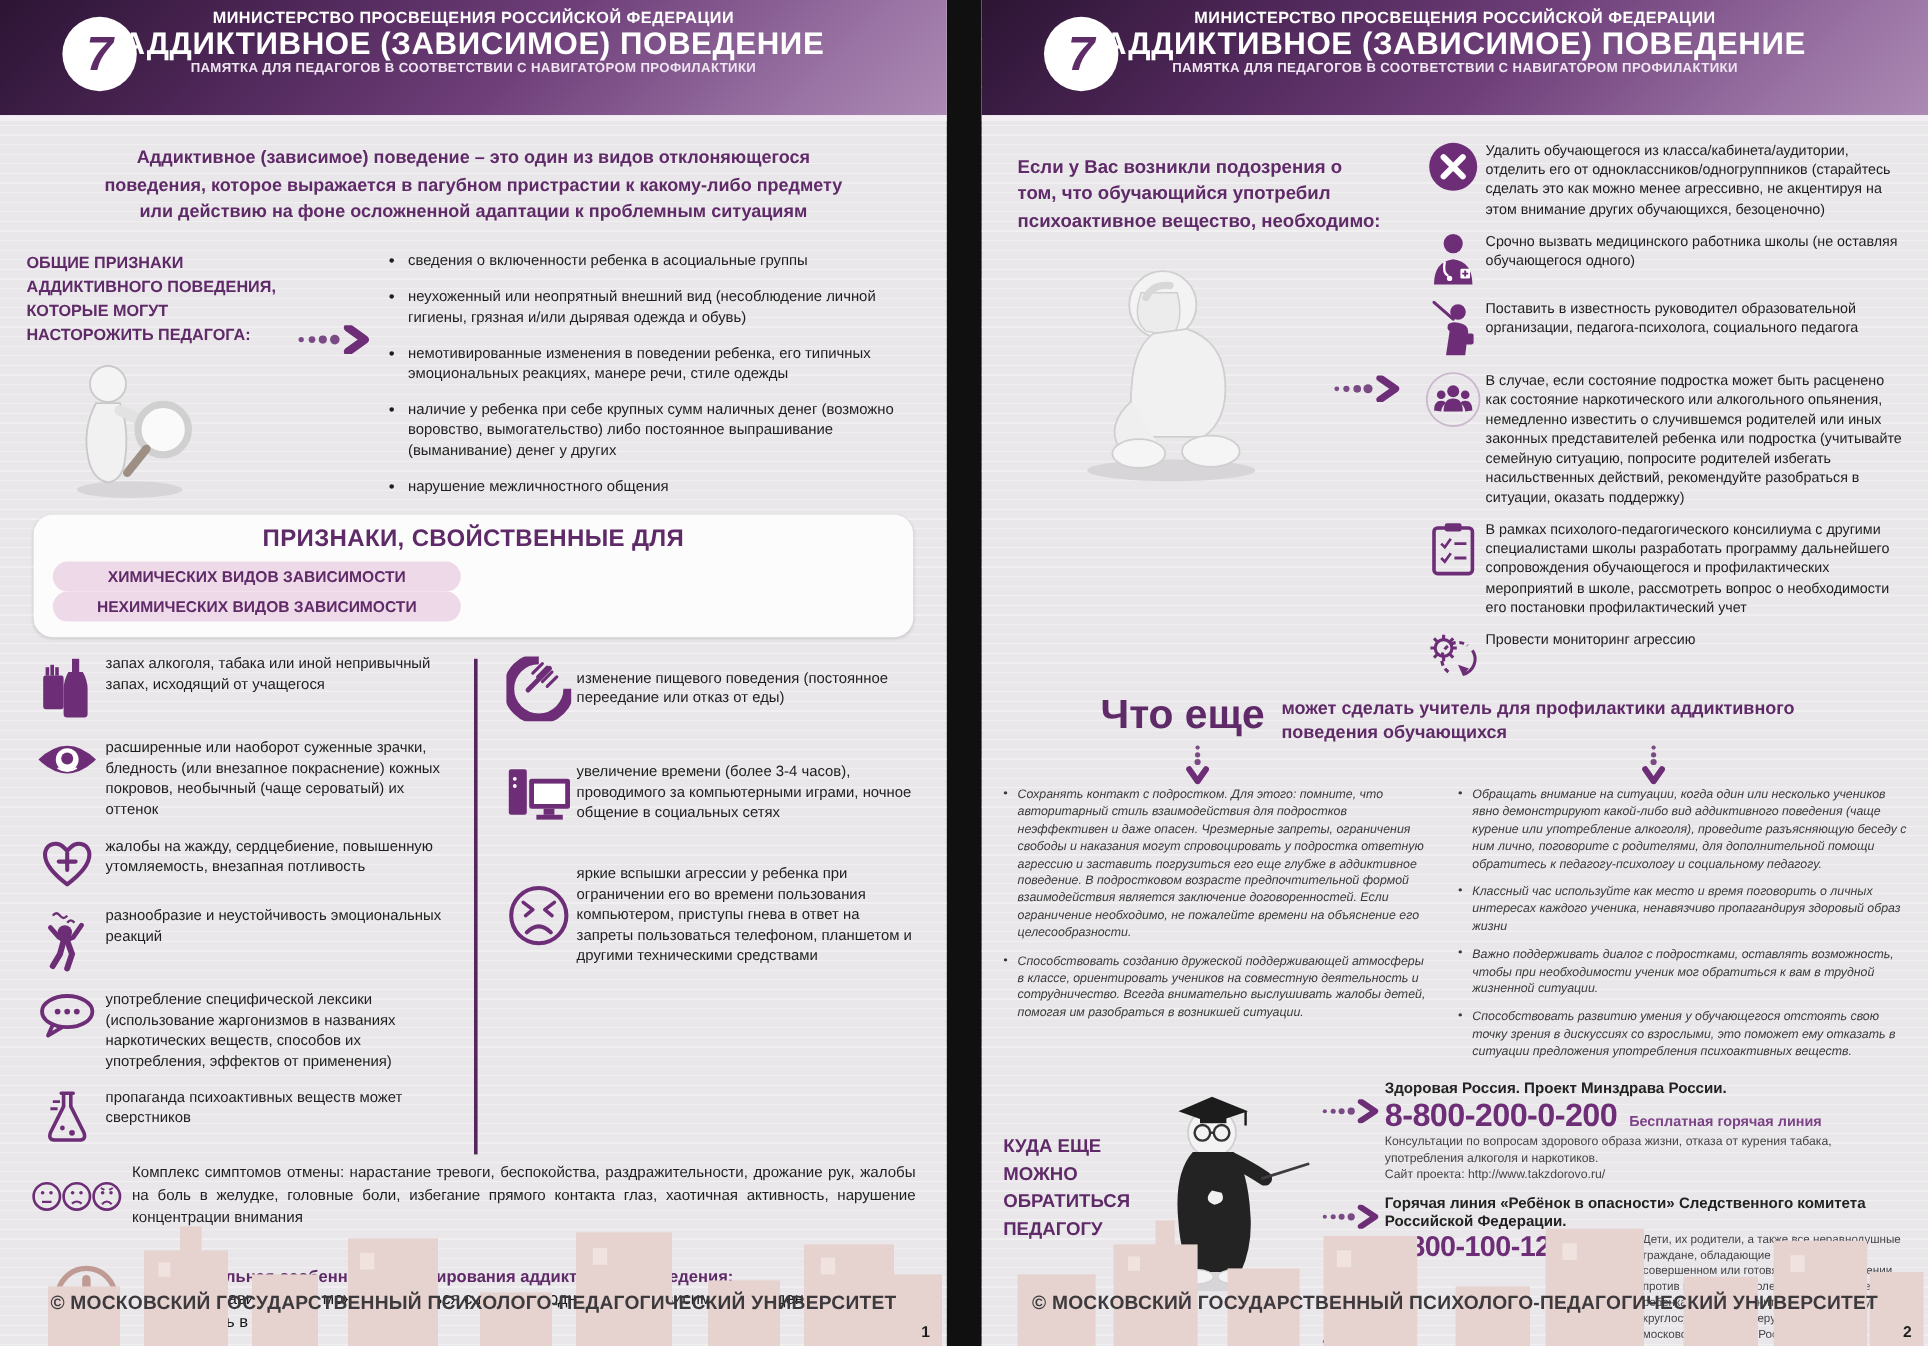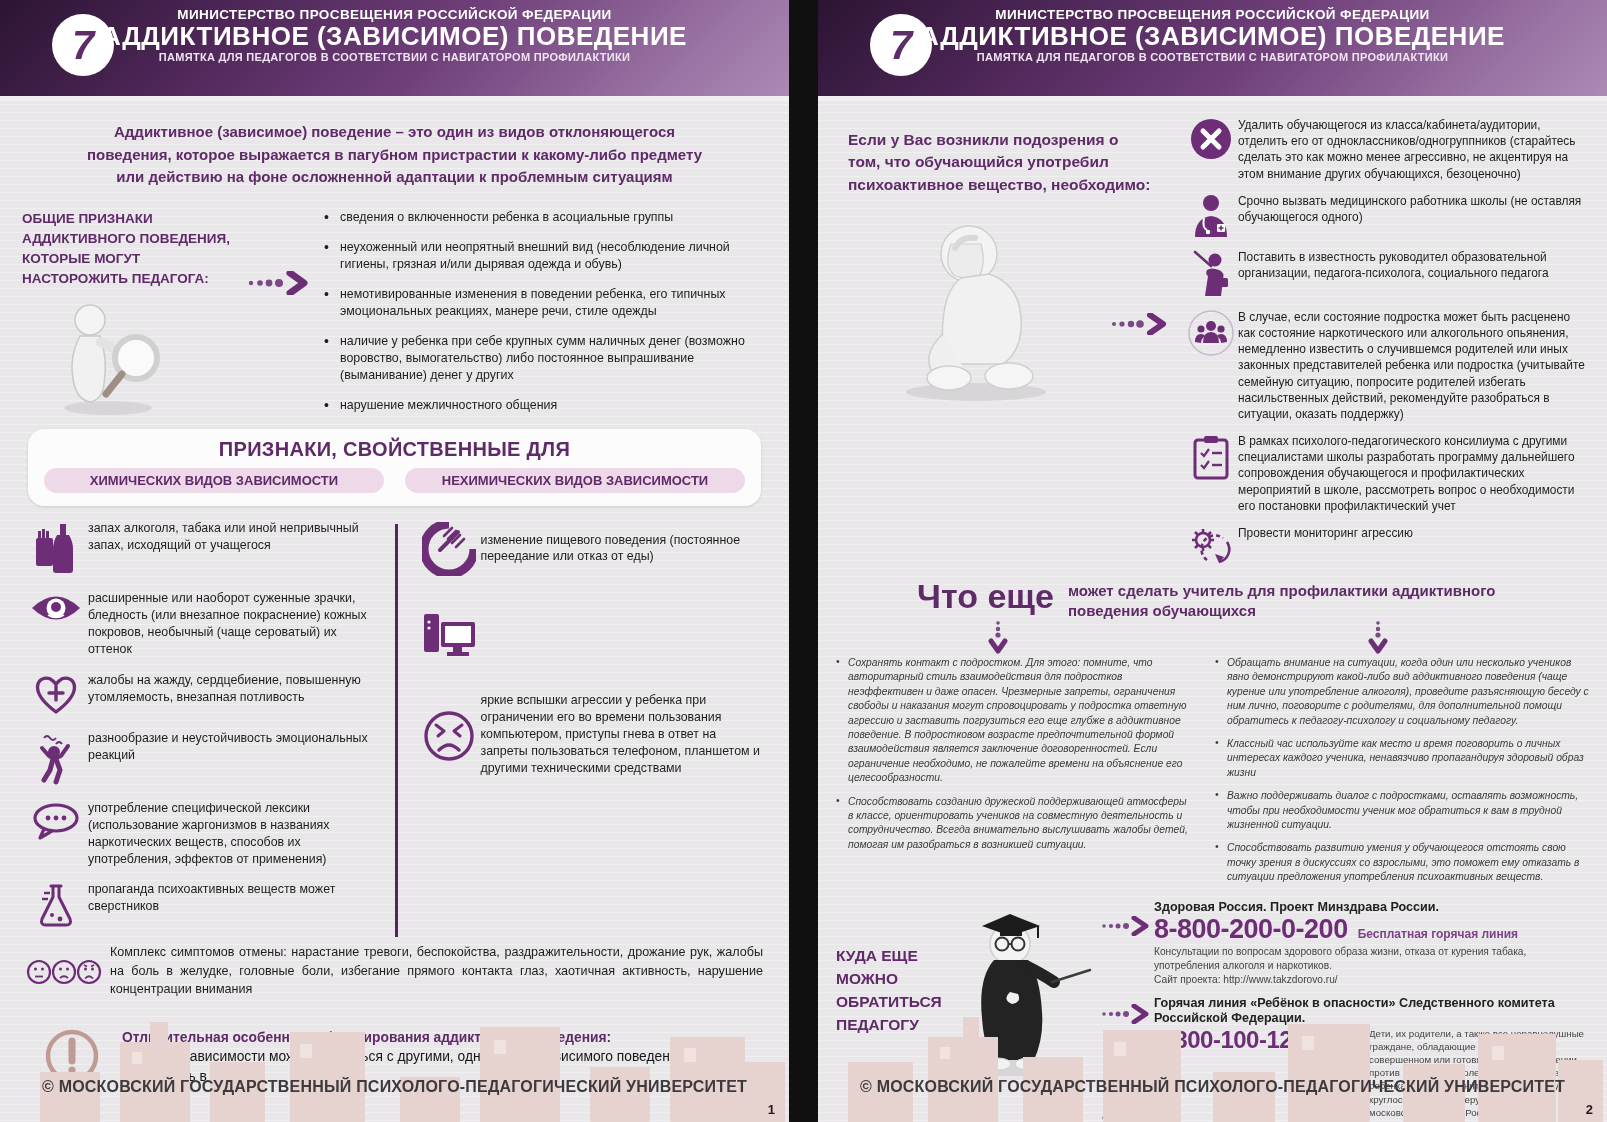--- a/index.html
+++ b/index.html
@@ -30,21 +30,21 @@
   .p1-intro { margin:20px 72px 0; text-align:center; font-size:15px; font-weight:bold; color:#5f2a68; line-height:1.5; }
   .p1-signs-row { display:flex; margin:20px 22px 0; }
   .p1-signs-left { width:218px; }
   .p1-signs-label { font-size:13.5px; font-weight:bold; color:#5f2a68; line-height:1.5; text-transform:uppercase; }
   .p1-arrow-col { width:78px; padding-top:62px; text-align:center; }
   .p1-bullets { flex:1; padding-left:4px; }
   .p1-bullets .b-item { position:relative; padding-left:18px; font-size:12.4px; color:#1e1e1e; line-height:1.38; margin-bottom:13px; }
   .p1-bullets .b-item::before { content:"•"; position:absolute; left:2px; top:-1px; color:#1e1e1e; font-size:14px; }
   .p1-card { position:relative; margin:2px 28px 0; background:#fdfcfd; border-radius:16px; padding:9px 16px 13px; box-shadow:0 1px 3px rgba(0,0,0,.12); }
   .p1-card-title { text-align:center; font-size:20px; font-weight:bold; color:#5f2a68; letter-spacing:.3px; }
-  .pill-row { display:flex; justify-content:space-between; margin-top:7px; }
+  .pill-row { display:flex; justify-content:space-between; margin-top:7px;flex-direction:column; }
   .pill { width:48.5%; background:#eed9e8; border-radius:14px; text-align:center; font-size:13px; font-weight:bold; color:#5f2a68; padding:5px 2px; }
   .p1-columns { display:flex; margin:14px 24px 0; position:relative; }
   .p1-col-left { width:50%; padding-right:18px; }
   .p1-col-divider { position:absolute; left:50%; top:4px; bottom:6px; width:3px; background:#54265c; }
   .p1-col-right { width:50%; padding-left:22px; }
   .sign-item { display:flex; align-items:flex-start; margin-bottom:14px; }
   .sign-item .ic { flex:0 0 64px; display:flex; justify-content:center; padding-top:2px; }
   .sign-item .tx { font-size:12.4px; color:#1e1e1e; line-height:1.36; }
   .p1-col-right .sign-item { margin-bottom:34px;align-items:center; }
   .p1-withdrawal { display:flex; margin:0 26px 0; align-items:flex-start; }
@@ -245,20 +245,21 @@
             <svg width="54" height="46" viewBox="0 0 54 46">
                 <rect x="2" y="2" width="15" height="38" rx="2" fill="#6d2e77"></rect>
                 <circle cx="7" cy="10" r="1.6" fill="#fff"></circle>
                 <circle cx="7" cy="16" r="1.6" fill="#fff"></circle>
                 <rect x="19" y="10" width="34" height="25" rx="2" fill="#6d2e77"></rect>
                 <rect x="23" y="14" width="26" height="17" fill="#fff"></rect>
                 <rect x="31" y="35" width="9" height="5" fill="#6d2e77"></rect>
                 <rect x="25" y="40" width="22" height="4" fill="#6d2e77"></rect>
               </svg>
           </span>
+          <span class="tx">увеличение времени (более 3-4 часов), проводимого за компьютерными играми, ночное общение в социальных сетях</span>
         </div>
         <div class="sign-item">
           <span class="ic">
             <svg width="52" height="52" viewBox="0 0 52 52">
                 <circle cx="26" cy="26" r="23" fill="none" stroke="#6d2e77" stroke-width="3.4"></circle>
                 <path d="M13 15 L21 21 L15 26" fill="none" stroke="#6d2e77" stroke-width="3" stroke-linecap="round" stroke-linejoin="round"></path>
                 <path d="M39 15 L31 21 L37 26" fill="none" stroke="#6d2e77" stroke-width="3" stroke-linecap="round" stroke-linejoin="round"></path>
                 <path d="M16 40 Q26 30 36 40" fill="none" stroke="#6d2e77" stroke-width="3.4" stroke-linecap="round"></path>
               </svg>
           </span>

